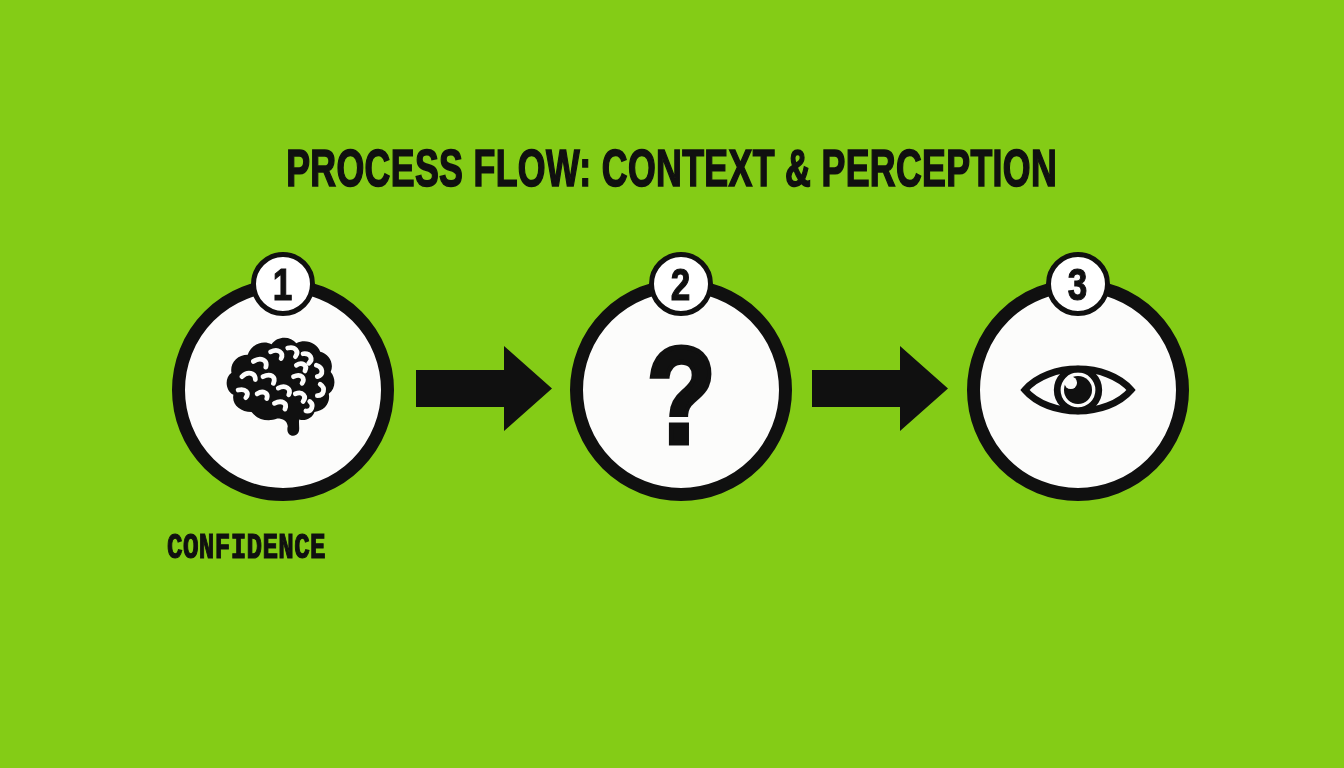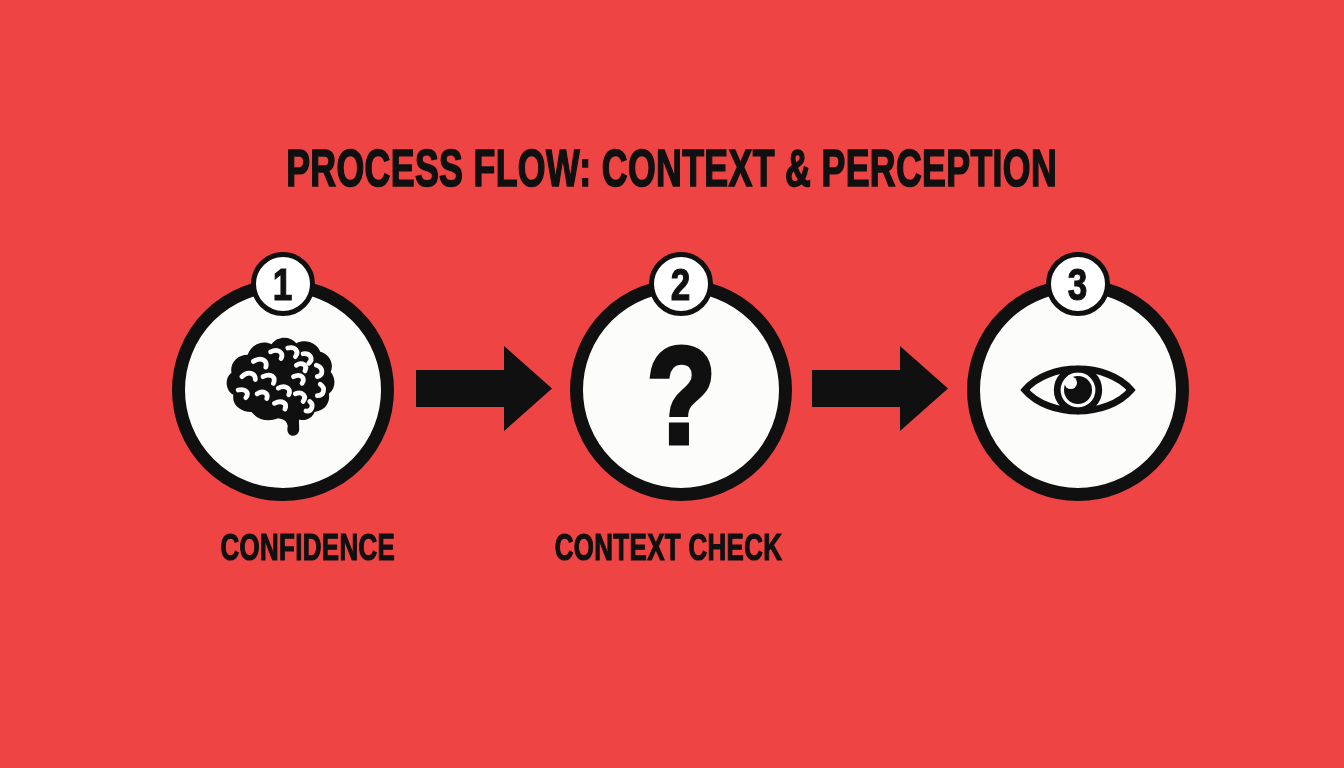--- a/index.html
+++ b/index.html
@@ -3,21 +3,21 @@
 <meta charset="utf-8">
 <style>
   * { margin: 0; padding: 0; box-sizing: border-box; }
   html, body { width: 1344px; height: 768px; overflow: hidden; }
   body { font-family: "Liberation Sans", sans-serif; }
 
   .stage {
     position: relative;
     width: 1344px;
     height: 768px;
-    background: #ef4444;
+    background: #84cc16;
   }
 
   
   .cond {
     display: inline-block;
     transform: scaleX(0.70);
     transform-origin: center center;
     white-space: nowrap;
     font-weight: bold;
     color: #101010;
@@ -73,21 +73,21 @@
     line-height: 1;
     transform: scaleX(0.82);
     -webkit-text-stroke: 5px #101010;
     margin-top: 10px;
   }
 
   .step-label {
     position: absolute;
     top: 528px;
     width: 300px; height: 40px;
-    display: flex; align-items: center; justify-content: flex-end;
+    display: flex; align-items: center; justify-content: flex-start; font-family: Liberation Mono, monospace;
   }
   .step-label.l1 { left: 133px; }
   .step-label.l2 { left: 531px; }
   .step-label.l3 { left: 928px; }
   .step-label .cond {
     font-size: 37px;
     -webkit-text-stroke: 1.2px #101010;
   }
 
   .arrow {
@@ -158,23 +158,20 @@
   <svg class="arrow a1" viewBox="0 0 136 85" aria-hidden="true">
     <polygon fill="#101010" points="0,24 88,24 88,0 136,42.5 88,85 88,61 0,61"></polygon>
   </svg>
 
   <div class="circle c2">
     <span class="cond qmark">?</span>
   </div>
   <div class="badge b2">
     <span class="cond">2</span>
   </div>
-  <div class="step-label l2">
-    <span class="cond">CONTEXT CHECK</span>
-  </div>
 
   <svg class="arrow a2" viewBox="0 0 136 85" aria-hidden="true">
     <polygon fill="#101010" points="0,24 88,24 88,0 136,42.5 88,85 88,61 0,61"></polygon>
   </svg>
 
   <div class="circle c3">
     <span class="icon-box">
       <svg width="116" height="68" viewBox="0 0 120 70" aria-hidden="true">
         <path d="M5 35 C30 6 90 6 115 35 C90 64 30 64 5 35 Z" fill="#fcfcfb" stroke="#101010" stroke-width="7" stroke-linejoin="miter"></path>
         <circle cx="60" cy="35" r="21.5" fill="none" stroke="#101010" stroke-width="7"></circle>

